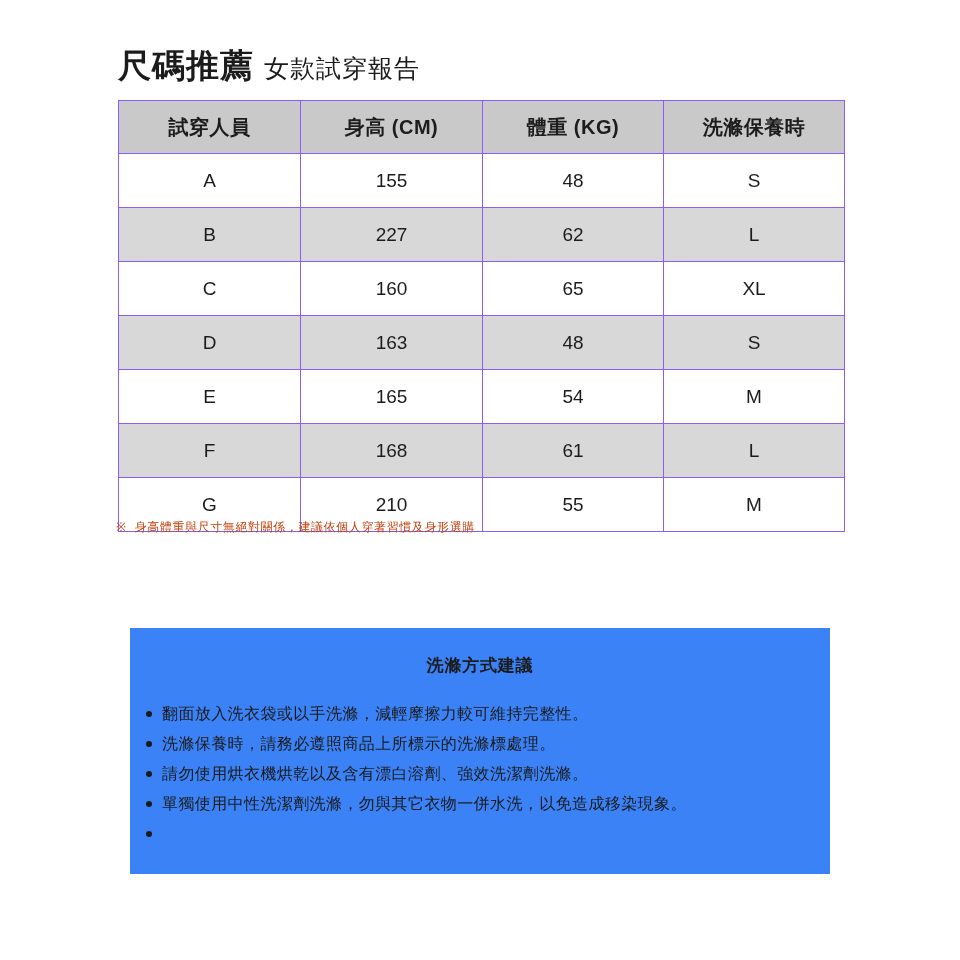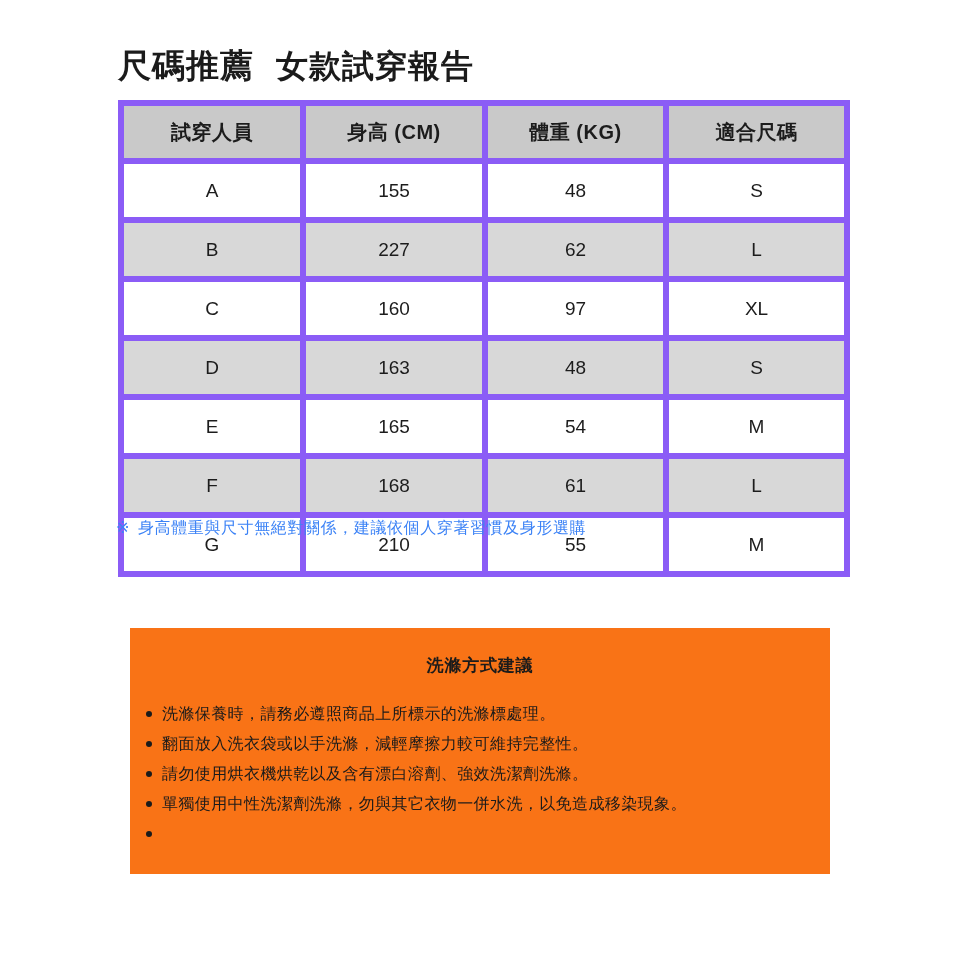--- a/index.html
+++ b/index.html
@@ -33,39 +33,39 @@
     align-items: baseline;
     white-space: nowrap;
   }
   .title-main {
     font-size: 33px;
     font-weight: 700;
     letter-spacing: 1px;
     color: #1b1b1b;
   }
   .title-sub {
-    font-size: 32px;
-    font-weight: 700;
+    font-size: 25px;
+    font-weight: 400;
     letter-spacing: 1px;
     color: #1b1b1b;
-    margin-left: 22px;
+    margin-left: 10px;
   }
 
   
   .size-table {
     position: absolute;
     left: 118px;
     top: 100px;
     width: 726px;
     border-collapse: collapse;
     table-layout: fixed;
   }
   .size-table th,
   .size-table td {
-    border: 6px solid #8b5cf6;
+    border: 1px solid #8b5cf6;
     text-align: center;
     font-size: 19px;
     color: #1c1c1c;
     font-weight: 400;
     padding: 2px;
   }
   .size-table thead th {
     height: 48px;
     background: #c9c9c9;
     font-weight: 700;
@@ -86,37 +86,38 @@
 
   .cell-person { font-size: 20px; }
   .cell-num { font-size: 21px; }
   .cell-size { font-size: 20px; }
 
   
   .note {
     position: absolute;
     left: 116px;
     top: 518px;
-    font-size: 16px;
-    color: #3b82f6;
+    font-size: 12px;
+    color: #c2410c;
     letter-spacing: 0.6px;
     white-space: nowrap;
+    font-family: Liberation Serif, serif;
   }
   .note .mark {
     margin-right: 8px;
   }
 
   
   .wash-box {
     position: absolute;
     left: 130px;
     top: 628px;
     width: 700px;
     height: 246px;
-    background: #f97316;
+    background: #3b82f6;
   }
   .wash-title {
     text-align: center;
     font-size: 17px;
     font-weight: 700;
     color: #1b1b1b;
     padding-top: 26px;
     letter-spacing: 0.8px;
   }
   .wash-list {
@@ -158,40 +159,40 @@
       <col class="col-1">
         <col class="col-2">
         <col class="col-3">
         <col class="col-4">
     </colgroup>
     <thead>
       <tr>
         <th>試穿人員</th>
         <th>身高 (CM)</th>
         <th>體重 (KG)</th>
-        <th>適合尺碼</th>
+        <th>洗滌保養時</th>
       </tr>
     </thead>
     <tbody>
       <tr>
         <td class="cell-person">A</td>
         <td class="cell-num">155</td>
         <td class="cell-num">48</td>
         <td class="cell-size">S</td>
       </tr>
       <tr class="alt">
         <td class="cell-person">B</td>
         <td class="cell-num">227</td>
         <td class="cell-num">62</td>
         <td class="cell-size">L</td>
       </tr>
       <tr>
         <td class="cell-person">C</td>
         <td class="cell-num">160</td>
-        <td class="cell-num">97</td>
+        <td class="cell-num">65</td>
         <td class="cell-size">XL</td>
       </tr>
       <tr class="alt">
         <td class="cell-person">D</td>
         <td class="cell-num">163</td>
         <td class="cell-num">48</td>
         <td class="cell-size">S</td>
       </tr>
       <tr>
         <td class="cell-person">E</td>
@@ -214,21 +215,21 @@
     </tbody>
   </table>
 
   <div class="note">
     <span class="mark">※</span><span>身高體重與尺寸無絕對關係，建議依個人穿著習慣及身形選購</span>
   </div>
 
   <div class="wash-box">
     <div class="wash-title">洗滌方式建議</div>
     <ul class="wash-list">
+      <li><span class="bullet"></span><span>翻面放入洗衣袋或以手洗滌，減輕摩擦力較可維持完整性。</span></li>
       <li><span class="bullet"></span><span>洗滌保養時，請務必遵照商品上所標示的洗滌標處理。</span></li>
-      <li><span class="bullet"></span><span>翻面放入洗衣袋或以手洗滌，減輕摩擦力較可維持完整性。</span></li>
       <li><span class="bullet"></span><span>請勿使用烘衣機烘乾以及含有漂白溶劑、強效洗潔劑洗滌。</span></li>
       <li><span class="bullet"></span><span>單獨使用中性洗潔劑洗滌，勿與其它衣物一併水洗，以免造成移染現象。</span></li>
       <li><span class="bullet"></span></li>
     </ul>
   </div>
 
 </div>
 
 </body></html>

